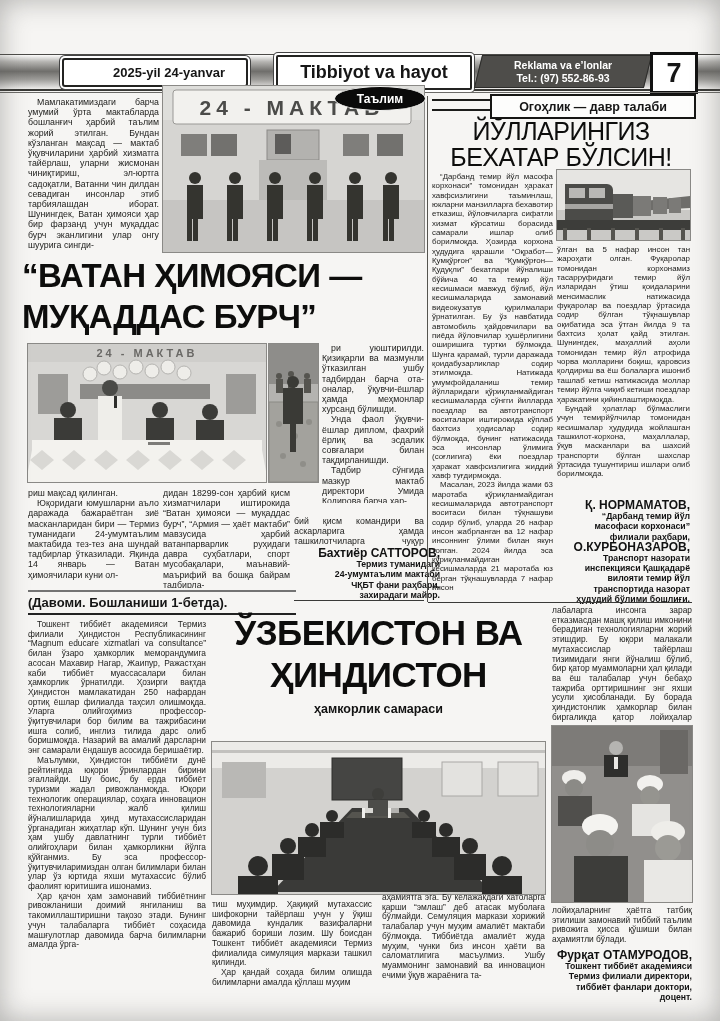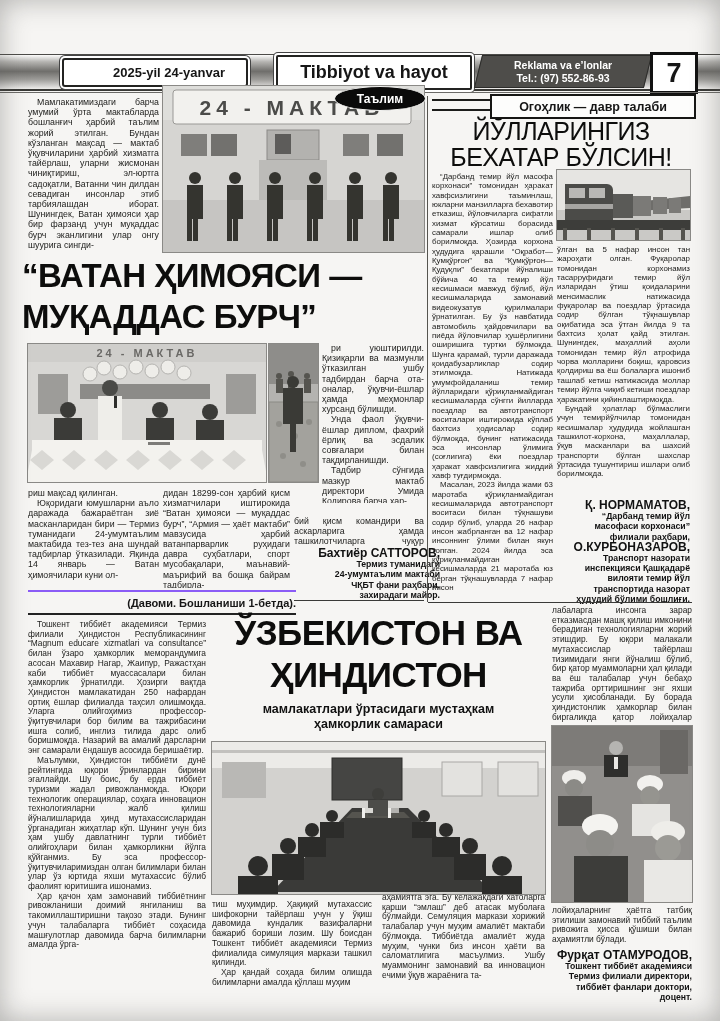--- a/index.html
+++ b/index.html
@@ -53,23 +53,23 @@
     display:flex;align-items:center;justify-content:center;font-weight:bold;font-size:12.5px;z-index:5;
   }
   .rubric-rules{position:absolute;left:432px;top:99px;width:256px;height:8px;border-top:2px solid #1c1c1a;border-bottom:2px solid #1c1c1a;}
 
   .sig{font-weight:bold;text-align:right;color:#111;}
   .sig .nm{font-size:12px;line-height:11px;}
   .sig .rl{font-size:8.7px;line-height:10.3px;}
 
   .davomi{
     position:absolute;left:28px;top:590px;width:268px;height:21px;
-    border-top:2px solid #8b5cf6;border-bottom:2px solid #222;
-    display:flex;align-items:center;justify-content:flex-end;
-    font-weight:bold;font-size:11px;
+    border-top:2px solid #737373;border-bottom:2px solid #222;
+    display:flex;align-items:center;justify-content:flex-start;
+    font-weight:bold;font-size:13px;
   }
   .photo{position:absolute;background:#cfcecb;overflow:hidden;box-shadow:0 0 0 1px #8a8986;}
   .photo svg{display:block;}
 </style>
 </head>
 <body>
 
 <div class="page-rim"></div>
 
 <div class="hdr-bar"></div>
@@ -292,21 +292,20 @@
   <p>Тошкент тиббиёт академияси Термиз филиали Ҳиндистон Республикасининг “Magnum educare xizmatlari va consultance” билан ўзаро ҳамкорлик меморандумига асосан Махавир Нагар, Жаипур, Ражастҳан каби тиббиёт муассасалари билан ҳамкорлик ўрнатилди. Ҳозирги вақтда Ҳиндистон мамлакатидан 250 нафардан ортиқ ёшлар филиалда таҳсил олишмоқда. Уларга олийгоҳимиз профессор-ўқитувчилари бор билим ва тажрибасини ишга солиб, инглиз тилида дарс олиб боришмоқда. Назарий ва амалий дарсларни энг самарали ёндашув асосида беришаётир.</p>
   <p>Маълумки, Ҳиндистон тиббиёти дунё рейтингида юқори ўринлардан бирини эгаллайди. Шу боис, бу ерда тиббиёт туризми жадал ривожланмоқда. Юқори технологик операциялар, соҳага инновацион технологияларни жалб қилиш йўналишларида ҳинд мутахассисларидан ўрганадиган жиҳатлар кўп. Шунинг учун биз ҳам ушбу давлатнинг турли тиббиёт олийгоҳлари билан ҳамкорликни йўлга қўйганмиз. Бу эса профессор-ўқитувчиларимиздан олган билимлари билан улар ўз юртида яхши мутахассис бўлиб фаолият юритишига ишонамиз.</p>
   <p>Ҳар қачон ҳам замонавий тиббиётнинг ривожланиши доимий янгиланиш ва такомиллаштиришни тақозо этади. Бунинг учун талабаларга тиббиёт соҳасида машғулотлар давомида барча билимларни амалда ўрга-</p>
 </div>
 
 <div class="abs headline3" style="left:212px;top:612px;width:333px;">
   <div>ЎЗБЕКИСТОН ВА</div>
   <div>ҲИНДИСТОН</div>
 </div>
 <div class="abs subtitle3" style="left:212px;top:702px;width:333px;">
-  <div>мамлакатлари ўртасидаги мустаҳкам</div>
   <div>ҳамкорлик самараси</div>
 </div>
 
 <div class="photo" style="left:212px;top:742px;width:333px;height:152px;">
   <svg width="333" height="152" viewBox="0 0 333 152">
     <rect width="333" height="152" fill="#d3d2cf"></rect>
     <rect x="0" y="0" width="333" height="26" fill="#ecebe8"></rect>
     <rect x="0" y="8" width="333" height="3" fill="#c2c1be"></rect>
     <rect x="120" y="16" width="70" height="42" fill="#454543" stroke="#2e2e2c"></rect>
     <rect x="230" y="20" width="40" height="34" fill="#e3e2df" stroke="#a9a8a5"></rect>

